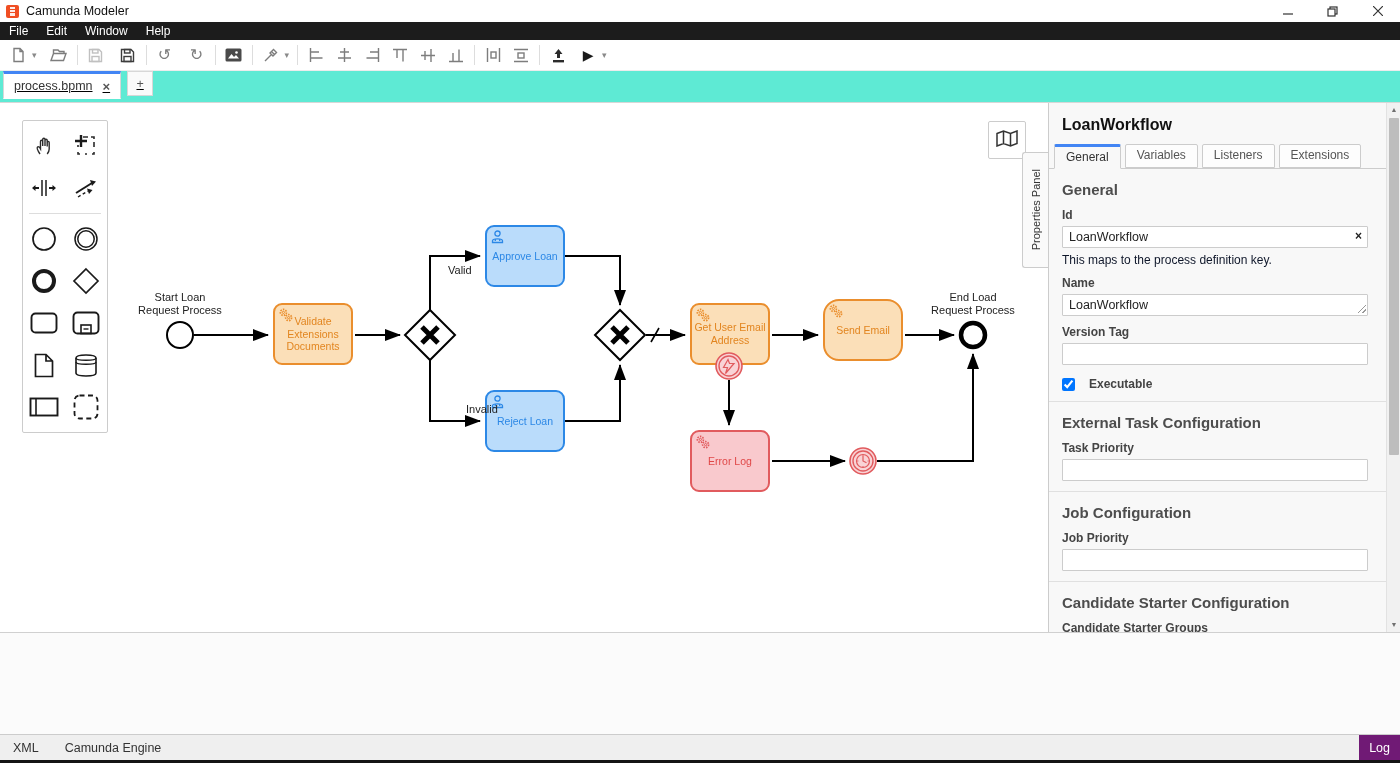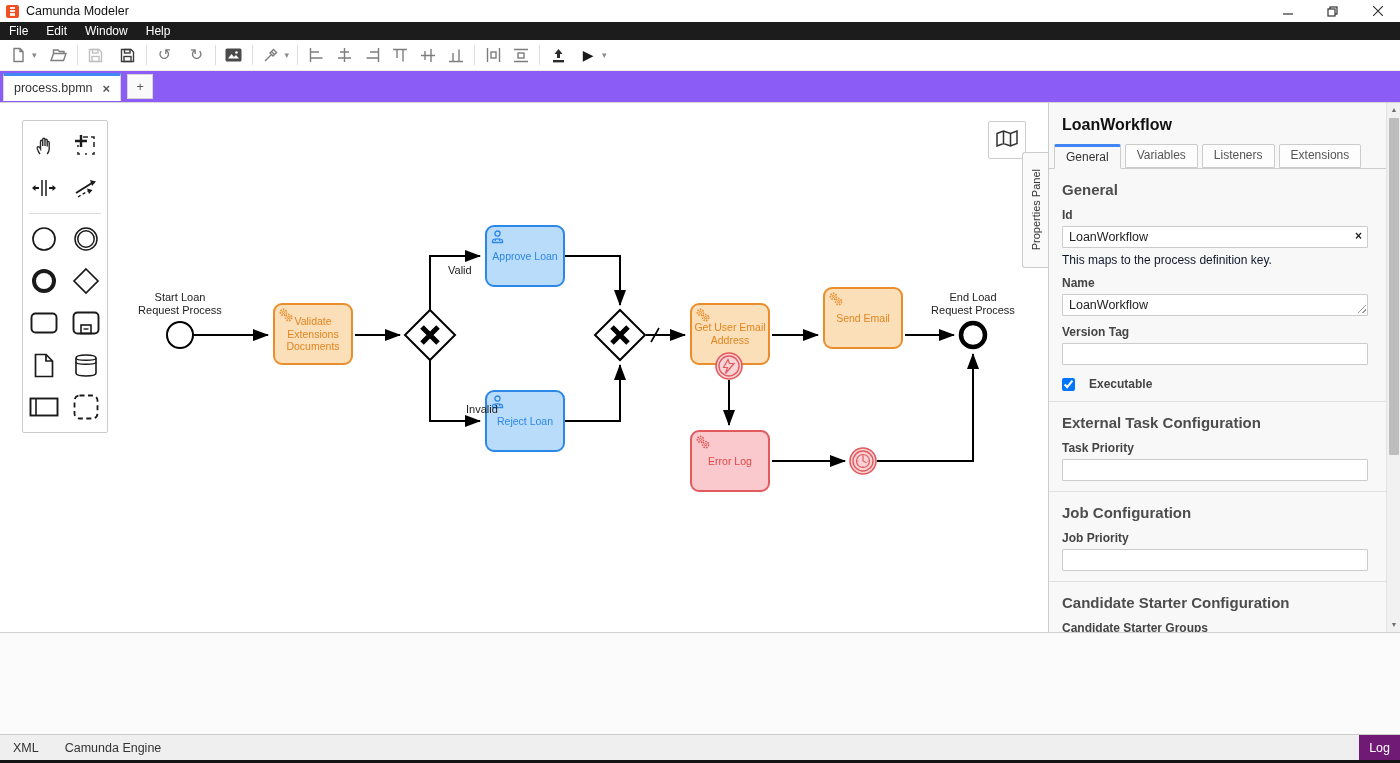--- a/index.html
+++ b/index.html
@@ -25,21 +25,21 @@
   .tool-btn { height:24px; min-width:24px; padding:0 3px; display:flex; align-items:center; justify-content:center; color:#7d7d7d; }
   .tool-btn.disabled { color:#c0c0c0; }
   .tool-btn.dark { color:#3c3c3c; }
   .tool-btn svg { display:block; }
   .tool-caret { font-size:9px; color:#8a8a8a; padding:0 2px; }
   .tool-sep { width:1px; height:20px; background:#ddd; margin:0 6px; }
   .glyph-16 { font-size:16px; line-height:1; }
   .glyph-play { font-size:14px; color:#1a1a1a; }
 
   
-  .tabbar { height:32px; background:#8b5cf6; display:flex; align-items:center; padding-left:3px; border-bottom:1px solid #d7d7d7; }
+  .tabbar { height:32px; background:#5eead4; display:flex; align-items:flex-start; padding-left:3px; border-bottom:1px solid #d7d7d7;text-decoration:underline; }
   .tab { height:28px; display:flex; align-items:center; font-size:12.5px; color:#333; }
   .tab.active { background:#fff; border:1px solid #d7d7d7; border-top:3px solid #4285f4; border-bottom:1px solid #fff; margin-bottom:-1px; padding:0 10px; min-width:100px; }
   .tab .close { margin-left:10px; color:#555; font-size:13px; font-weight:bold; }
   .tab.plus { width:26px; height:25px; justify-content:center; background:#fafafa; border:1px solid #d7d7d7; margin-left:6px; color:#555; }
 
   
   .editor { height:530px; display:flex; border-bottom:1px solid #d0d0d0; }
   .canvas { position:relative; flex:1; background:#fff; overflow:hidden; }
 
   
@@ -385,21 +385,21 @@
                 <circle cx="10.6" cy="10.6" r="3" stroke-width="1.7" stroke-dasharray="1.5 1.15"></circle>
                 <circle cx="10.6" cy="10.6" r="1.1" stroke-width="1"></circle>
               </g>
             </svg></span>
         <div>
             <div>Get User Email</div>
             <div>Address</div>
           </div>
       </div>
 
-      <div class="task orange" style="left:823px; top:184px;">
+      <div class="task orange" style="left:823px; top:196px;border-radius:16px;">
         <span class="ticon"><svg width="15" height="15">
               <g stroke="#ea8e2d" fill="none">
                 <circle cx="5.4" cy="5.4" r="3" stroke-width="1.7" stroke-dasharray="1.5 1.15"></circle>
                 <circle cx="5.4" cy="5.4" r="1.1" stroke-width="1"></circle>
                 <circle cx="10.6" cy="10.6" r="3" stroke-width="1.7" stroke-dasharray="1.5 1.15"></circle>
                 <circle cx="10.6" cy="10.6" r="1.1" stroke-width="1"></circle>
               </g>
             </svg></span>
         <div>
             <div>Send Email</div>

